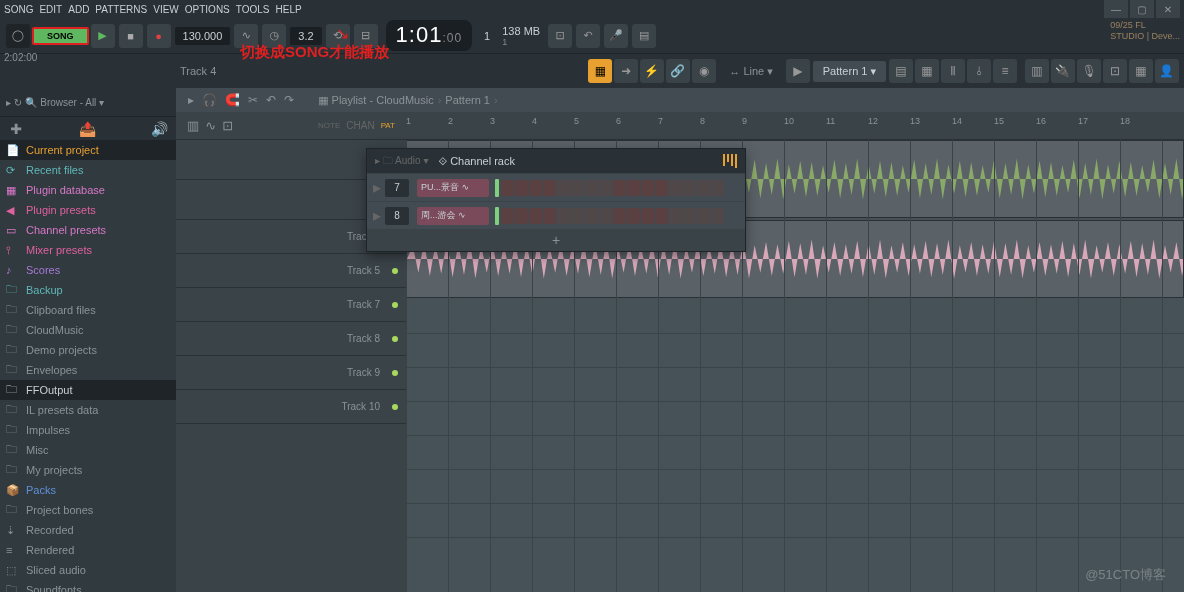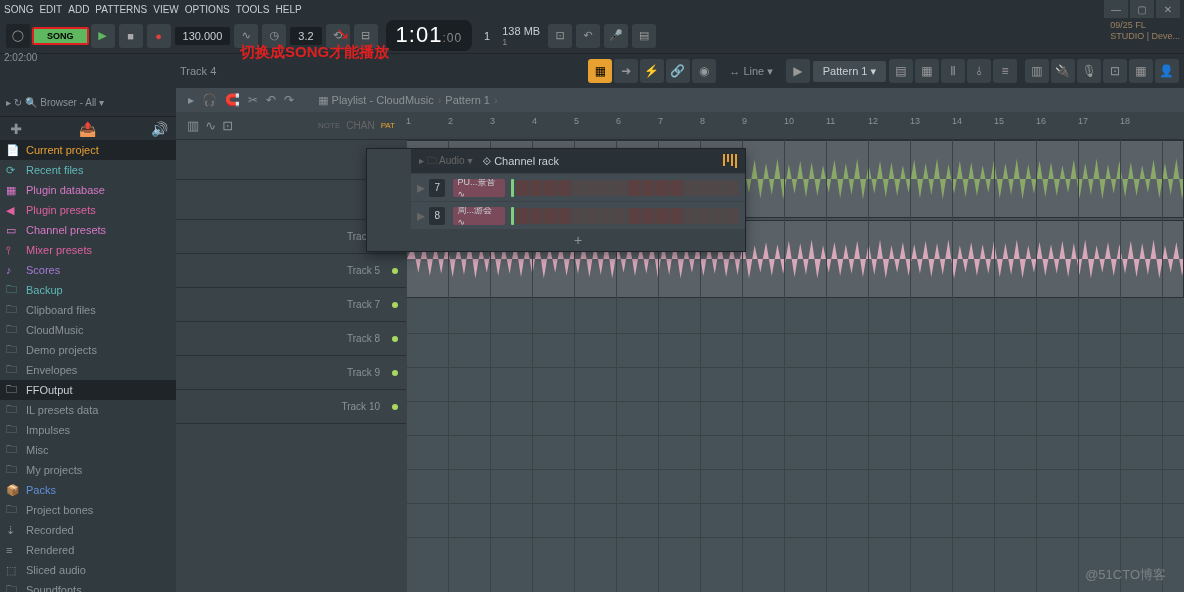--- a/index.html
+++ b/index.html
@@ -63,21 +63,21 @@
 .pl-crumb { color: #8a9398; font-size: 11px; margin-left: 20px; }
 .pl-crumb .s { color: #666; margin: 0 4px; }
 
 .pl-subhead { height: 28px; background: #3a4348; display: flex; align-items: center; border-bottom: 1px solid #2a3136; }
 .pl-sh-left { width: 230px; display: flex; align-items: center; padding: 0 8px; }
 .pl-sh-icon { color: #8a9398; font-size: 13px; margin: 0 3px; cursor: pointer; }
 .pl-sh-ruler { flex: 1; position: relative; height: 100%; }
 .ruler-tick { position: absolute; top: 4px; color: #8a9398; font-size: 9px; }
 
 
-.chanrack { position: absolute; left: 190px; top: 60px; width: 380px; background: #3a4348; border: 1px solid #1e2428; z-index: 10; box-shadow: 0 4px 12px rgba(0,0,0,0.4); padding-left: 44px; }
+.chanrack { position: absolute; left: 190px; top: 60px; width: 380px; background: #3a4348; border: 1px solid #1e2428; z-index: 10; box-shadow: 0 4px 12px rgba(0,0,0,0.4); }
 .cr-title { height: 24px; background: #2a3136; display: flex; align-items: center; padding: 0 8px; color: #c8d0d4; font-size: 11px; }
 .cr-title-l { color: #666; font-size: 10px; margin-right: 10px; }
 .cr-bars { display: flex; margin-left: auto; }
 .cr-bar { width: 2px; height: 12px; background: #e8a030; margin-left: 2px; }
 .cr-row { height: 28px; display: flex; align-items: center; padding: 0 6px; background: #434b52; border-top: 1px solid #3a4348; }
 .cr-num { width: 24px; height: 18px; background: #2a3136; color: #c8d0d4; font-size: 10px; display: flex; align-items: center; justify-content: center; border-radius: 2px; margin: 0 4px; }
 .cr-chan { width: 72px; height: 18px; background: #7a4a5a; color: #c8d0d4; font-size: 9px; display: flex; align-items: center; padding: 0 4px; border-radius: 2px; margin: 0 4px; overflow: hidden; }
 .cr-led { width: 4px; height: 18px; background: #7fcf7f; border-radius: 1px; margin: 0 2px; }
 .cr-steps { display: flex; gap: 1px; }
 .cr-step { width: 13px; height: 16px; background: #5a4040; border-radius: 2px; }

